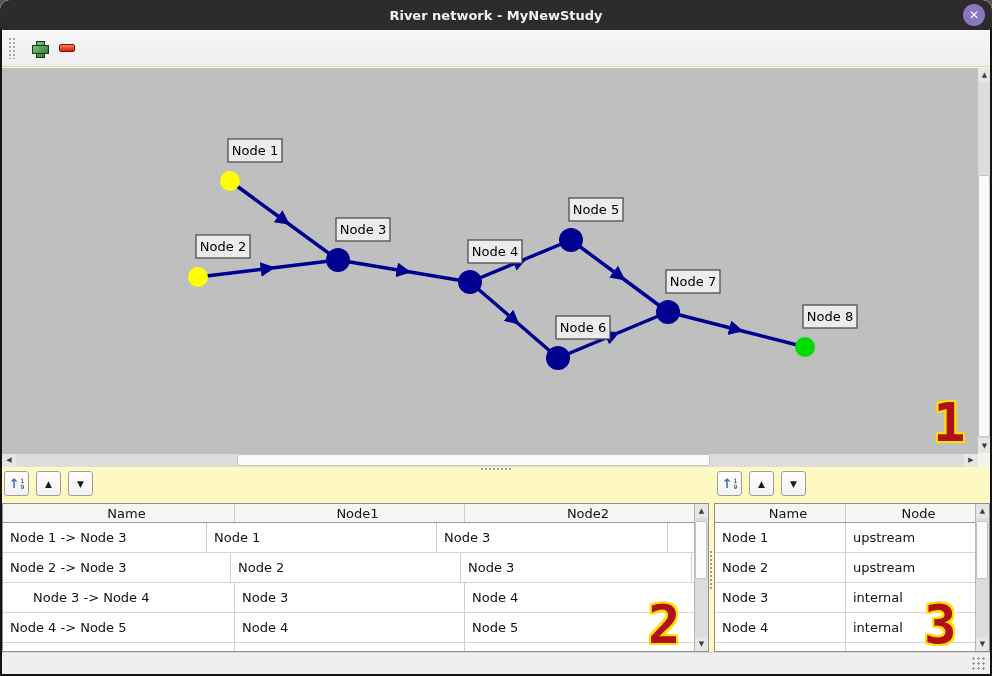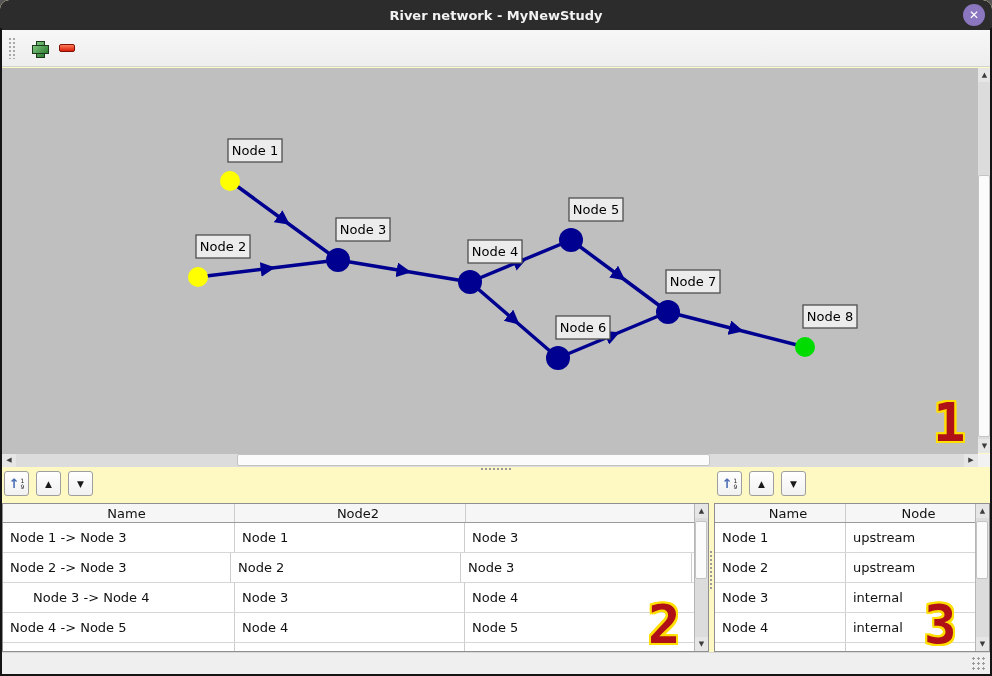--- a/index.html
+++ b/index.html
@@ -253,24 +253,25 @@
         <span>▲</span>
       </div>
     <div class="sq-btn">
         <span>▼</span>
       </div>
   </div>
 
   <div class="dtable left" id="reaches-table">
       <div class="trow header">
         <div class="tcell" style="width: 232px;">Name</div>
+        <div class="tcell" style="width: 230px;">Node1</div>
         <div class="tcell" style="width: 231px; text-align: right;">Node2</div>
       </div>
       <div class="trow">
-        <div class="tcell" style="width: 232px;">Node 1 -&gt; Node 3</div>
+        <div class="tcell" style="width: 204px;">Node 1 -&gt; Node 3</div>
         <div class="tcell" style="width: 230px;">Node 1</div>
         <div class="tcell" style="width: 231px;">Node 3</div>
       </div>
       <div class="trow">
         <div class="tcell" style="width: 228px;">Node 2 -&gt; Node 3</div>
         <div class="tcell" style="width: 230px;">Node 2</div>
         <div class="tcell" style="width: 231px;">Node 3</div>
       </div>
       <div class="trow">
         <div class="tcell" style="width: 232px; padding-left: 30px;">Node 3 -&gt; Node 4</div>

